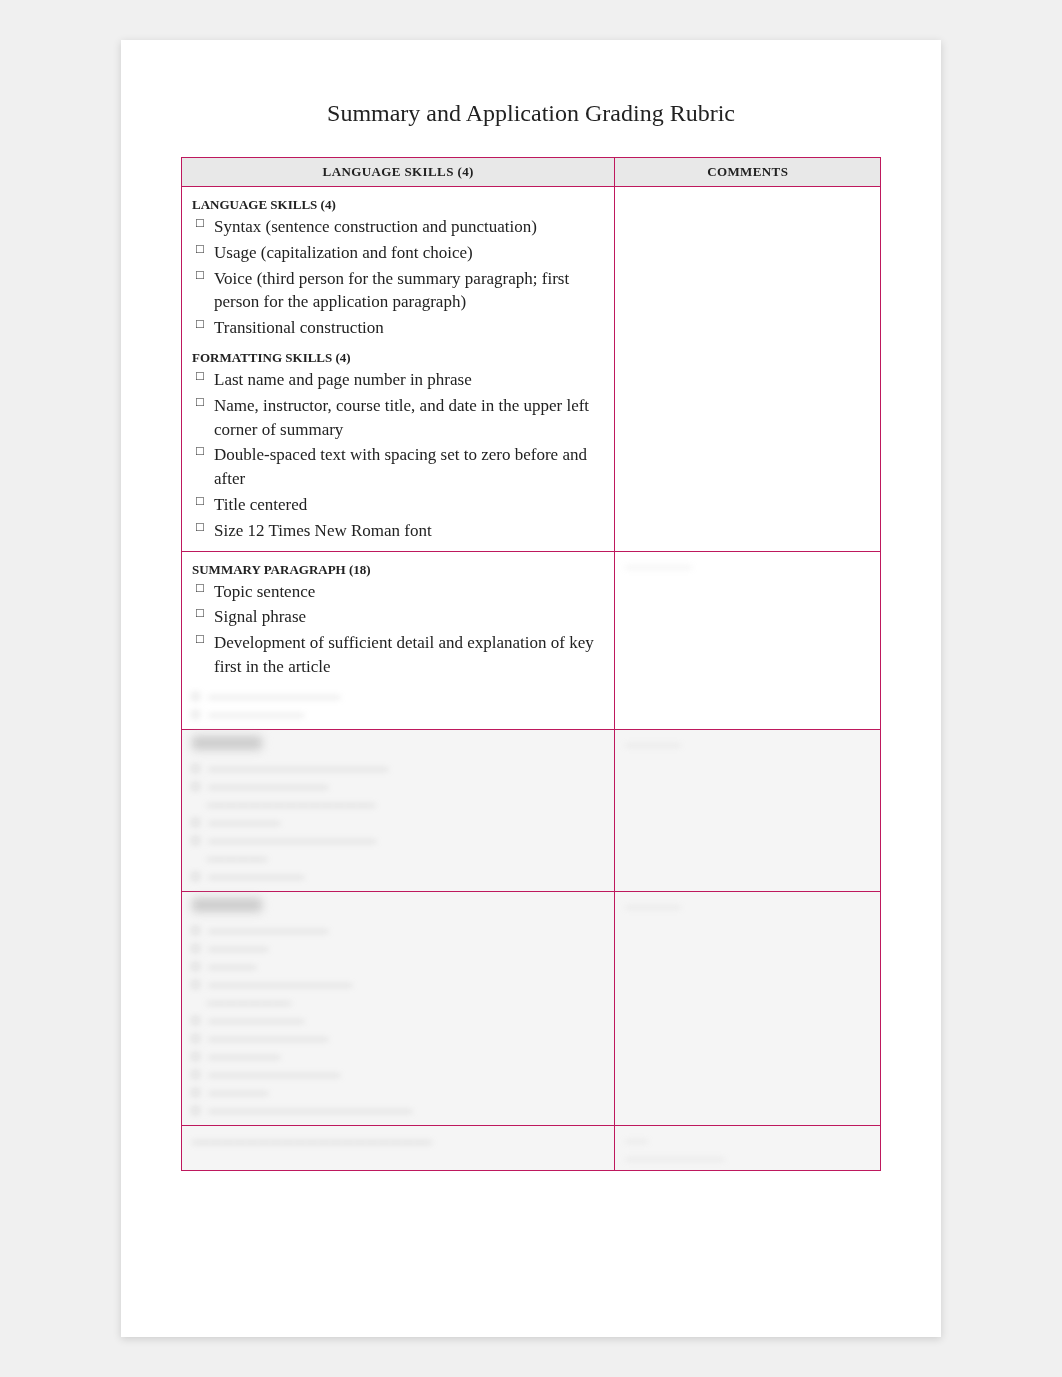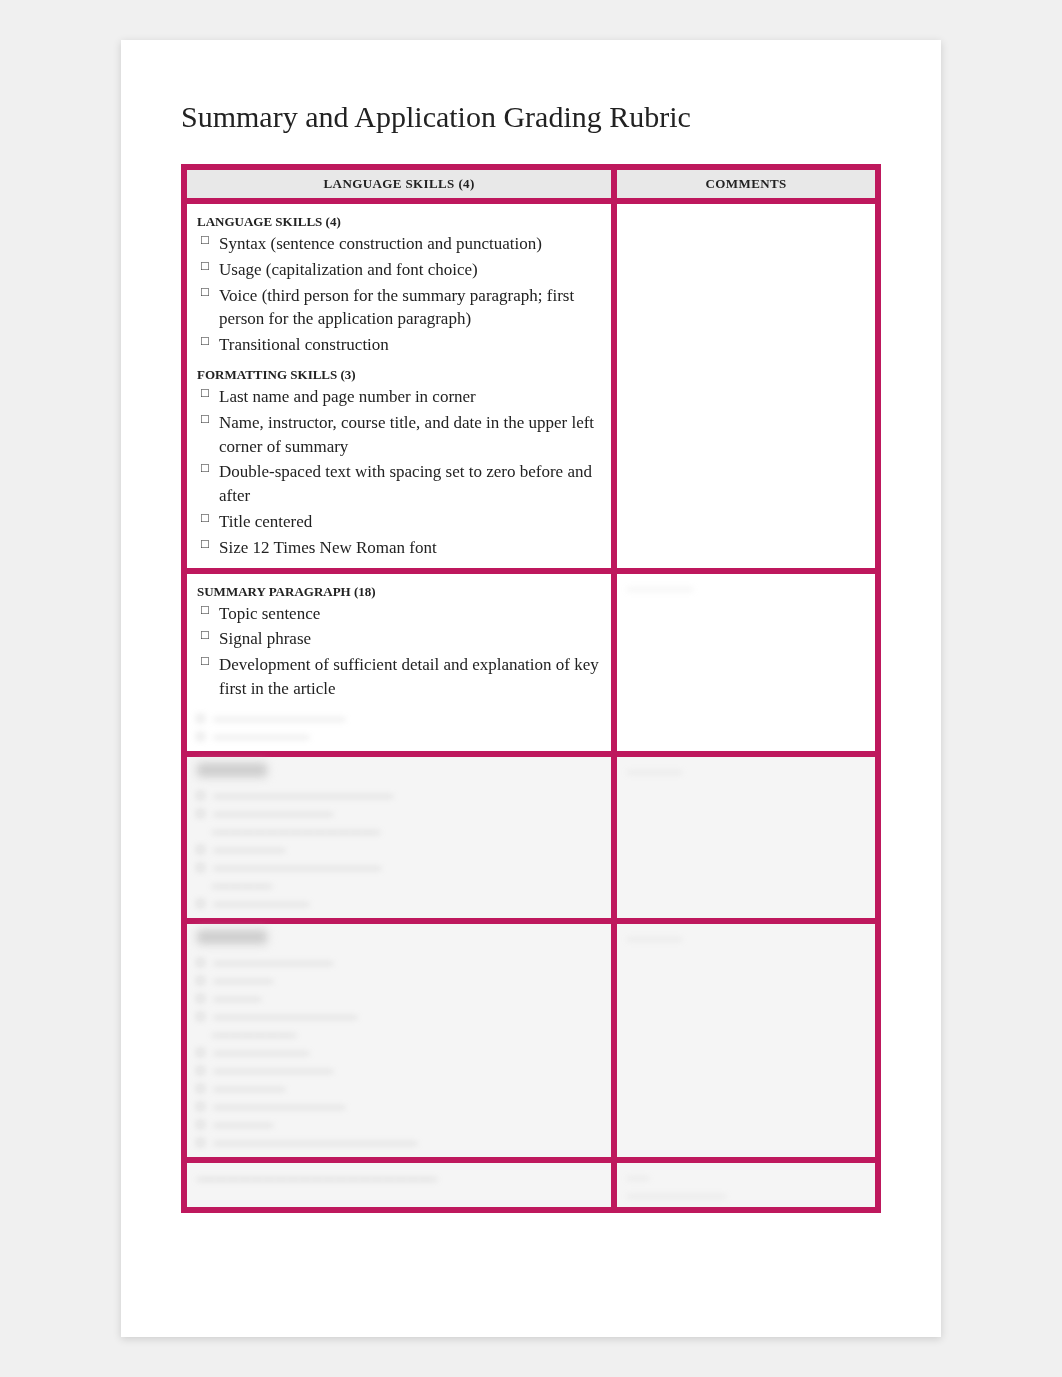--- a/index.html
+++ b/index.html
@@ -19,36 +19,37 @@
 
     .page-container {
       background: #ffffff;
       width: 820px;
       min-height: 1100px;
       padding: 60px 60px 60px 60px;
       box-shadow: 0 2px 8px rgba(0,0,0,0.15);
     }
 
     .page-title {
-      font-size: 30px;
+      text-align: center;
+      font-size: 24px;
       font-weight: normal;
       margin-bottom: 30px;
       font-family: Georgia, 'Times New Roman', serif;
       color: #222;
     }
 
     .rubric-table {
       width: 100%;
       border-collapse: collapse;
       font-size: 13px;
       color: #222;
     }
 
     .rubric-table td, .rubric-table th {
-      border: 6px solid #be185d;
+      border: 1px solid #be185d;
       padding: 6px 10px;
       vertical-align: top;
     }
 
     .rubric-table thead th {
       background-color: #e8e8e8;
       font-weight: bold;
       font-size: 13px;
       letter-spacing: 0.03em;
     }
@@ -148,24 +149,24 @@
           </div>
           <div class="bullet-item">
             <span class="bullet-char">□</span>
             <span class="bullet-text">Voice (third person for the summary paragraph; first person for the application paragraph)</span>
           </div>
           <div class="bullet-item">
             <span class="bullet-char">□</span>
             <span class="bullet-text">Transitional construction</span>
           </div>
 
-          <div class="section-header" style="margin-top:6px;">FORMATTING SKILLS (3)</div>
-          <div class="bullet-item">
-            <span class="bullet-char">□</span>
-            <span class="bullet-text">Last name and page number in corner</span>
+          <div class="section-header" style="margin-top:6px;">FORMATTING SKILLS (4)</div>
+          <div class="bullet-item">
+            <span class="bullet-char">□</span>
+            <span class="bullet-text">Last name and page number in phrase</span>
           </div>
           <div class="bullet-item">
             <span class="bullet-char">□</span>
             <span class="bullet-text">Name, instructor, course title, and date in the upper left corner of summary</span>
           </div>
           <div class="bullet-item">
             <span class="bullet-char">□</span>
             <span class="bullet-text">Double-spaced text with spacing set to zero before and after</span>
           </div>
           <div class="bullet-item">

